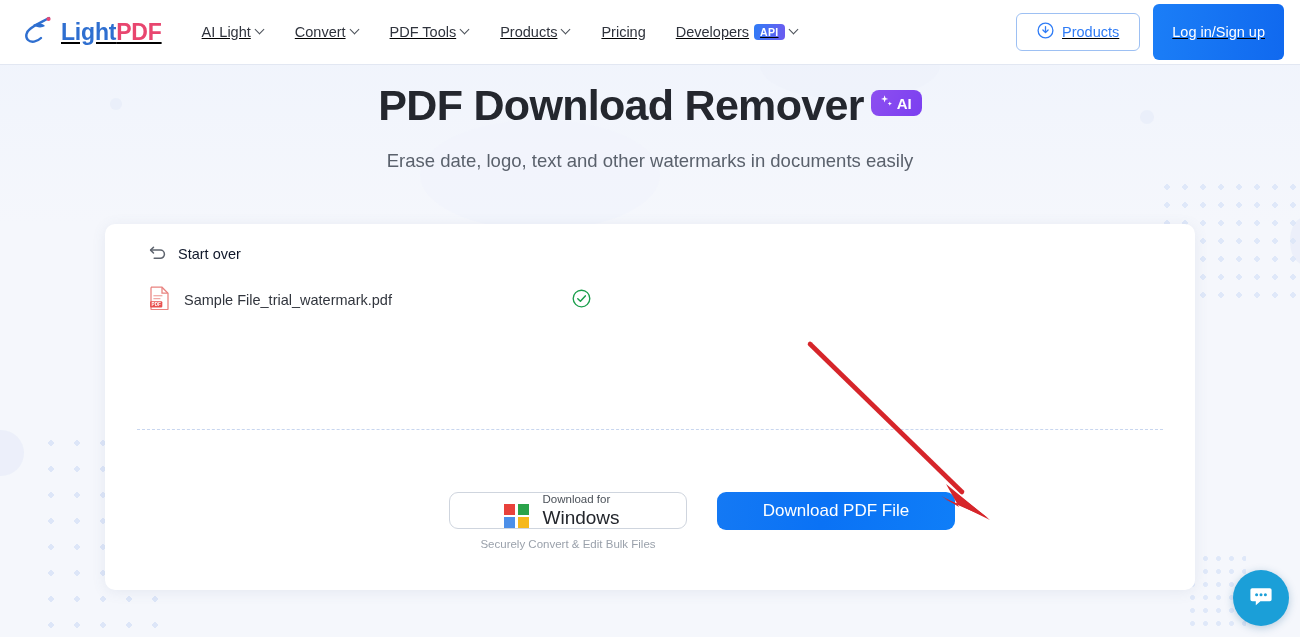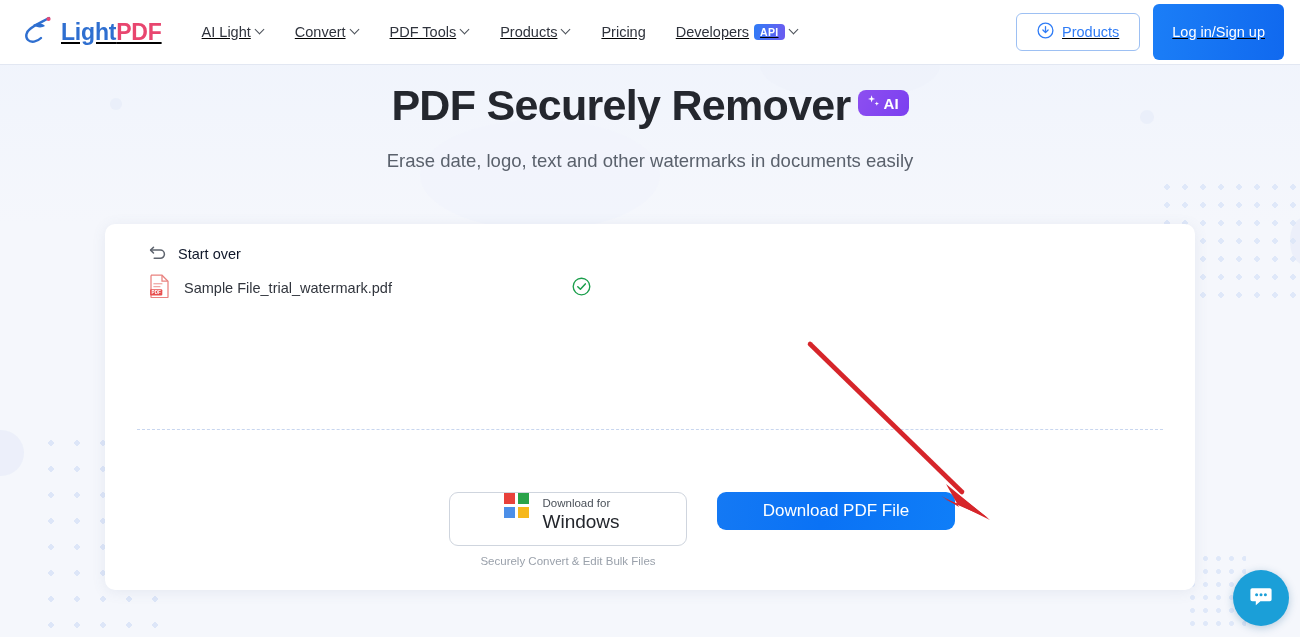--- a/index.html
+++ b/index.html
@@ -118,38 +118,38 @@
     left: 105px; top: 224px; width: 1090px; height: 366px;
     background: #fff; border-radius: 10px;
     box-shadow: 0 2px 14px rgba(90,110,150,.10);
   }
   #start-over {
     position: absolute; left: 44px; top: 20px;
     display: flex; align-items: center; gap: 10px;
     font-size: 14.5px; color: #0f172a; cursor: pointer;
   }
   #file-row {
-    position: absolute; left: 44px; top: 50px; right: 44px;
+    position: absolute; left: 44px; top: 62px; right: 44px;
     display: flex; align-items: center;
   }
   #file-name { font-size: 14.5px; color: #31353d; margin-left: 14px; }
   #file-status { margin-left: 180px; display: flex; align-items: center; }
   #card-divider {
     position: absolute; left: 32px; right: 32px; top: 205px;
     border-top: 1.4px dashed #c8d6ef;
   }
   #card-actions {
     position: absolute; left: 0; right: 0; top: 268px;
     display: flex; justify-content: center; align-items: flex-start; gap: 30px;
     padding-left: 104px;
   }
   #win-wrap { display: flex; flex-direction: column; align-items: center; }
   #win-btn {
-    display: flex; align-items: flex-start; gap: 14px;
-    width: 238px; height: 54px;
+    display: flex; align-items: flex-end; gap: 14px;
+    width: 238px; height: 37px;
     border: 1px solid #cfd5de; border-radius: 9px;
     background: #fff; cursor: pointer; padding-left: 54px;
   }
   #win-logo { display: grid; grid-template-columns: 11px 11px; grid-template-rows: 11px 11px; gap: 2.5px; }
   #win-logo i { display: block; }
   #win-text { text-align: left; line-height: 1.12; }
   #win-text .sm { font-size: 11.5px; color: #4b5159; }
   #win-text .lg { font-size: 19px; color: #23262c; }
   #win-note { margin-top: 9px; font-size: 11.5px; color: #9aa1ab; }
   #pdf-dl-btn {
@@ -237,21 +237,21 @@
         </svg>
       </span>
       <span>Products</span>
     </div>
     <button id="login-btn">Log in/Sign up</button>
   </div>
 </div>
 
 <div id="hero">
   <div id="hero-title-row">
-    <h1 id="page-title">PDF Securely Remover</h1>
+    <h1 id="page-title">PDF Download Remover</h1>
     <span id="ai-badge">
       <span>
         <svg width="15" height="15" viewBox="0 0 15 15">
           <path d="M5.6 1.3 L6.5 4 L9.2 4.9 L6.5 5.8 L5.6 8.5 L4.7 5.8 L2 4.9 L4.7 4 Z" fill="#fff"></path>
           <path d="M10.8 7.4 L11.4 9 L13 9.6 L11.4 10.2 L10.8 11.8 L10.2 10.2 L8.6 9.6 L10.2 9 Z" fill="#fff"></path>
         </svg>
       </span>
       <span>AI</span>
     </span>
   </div>

